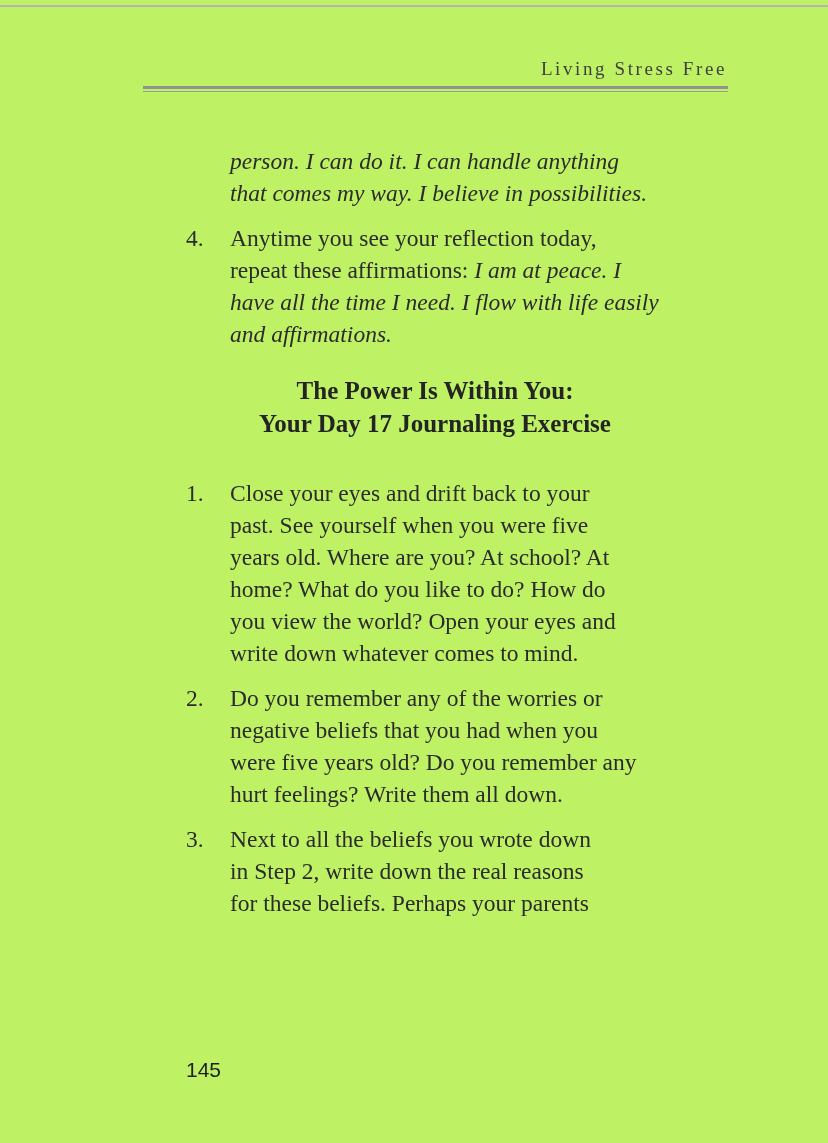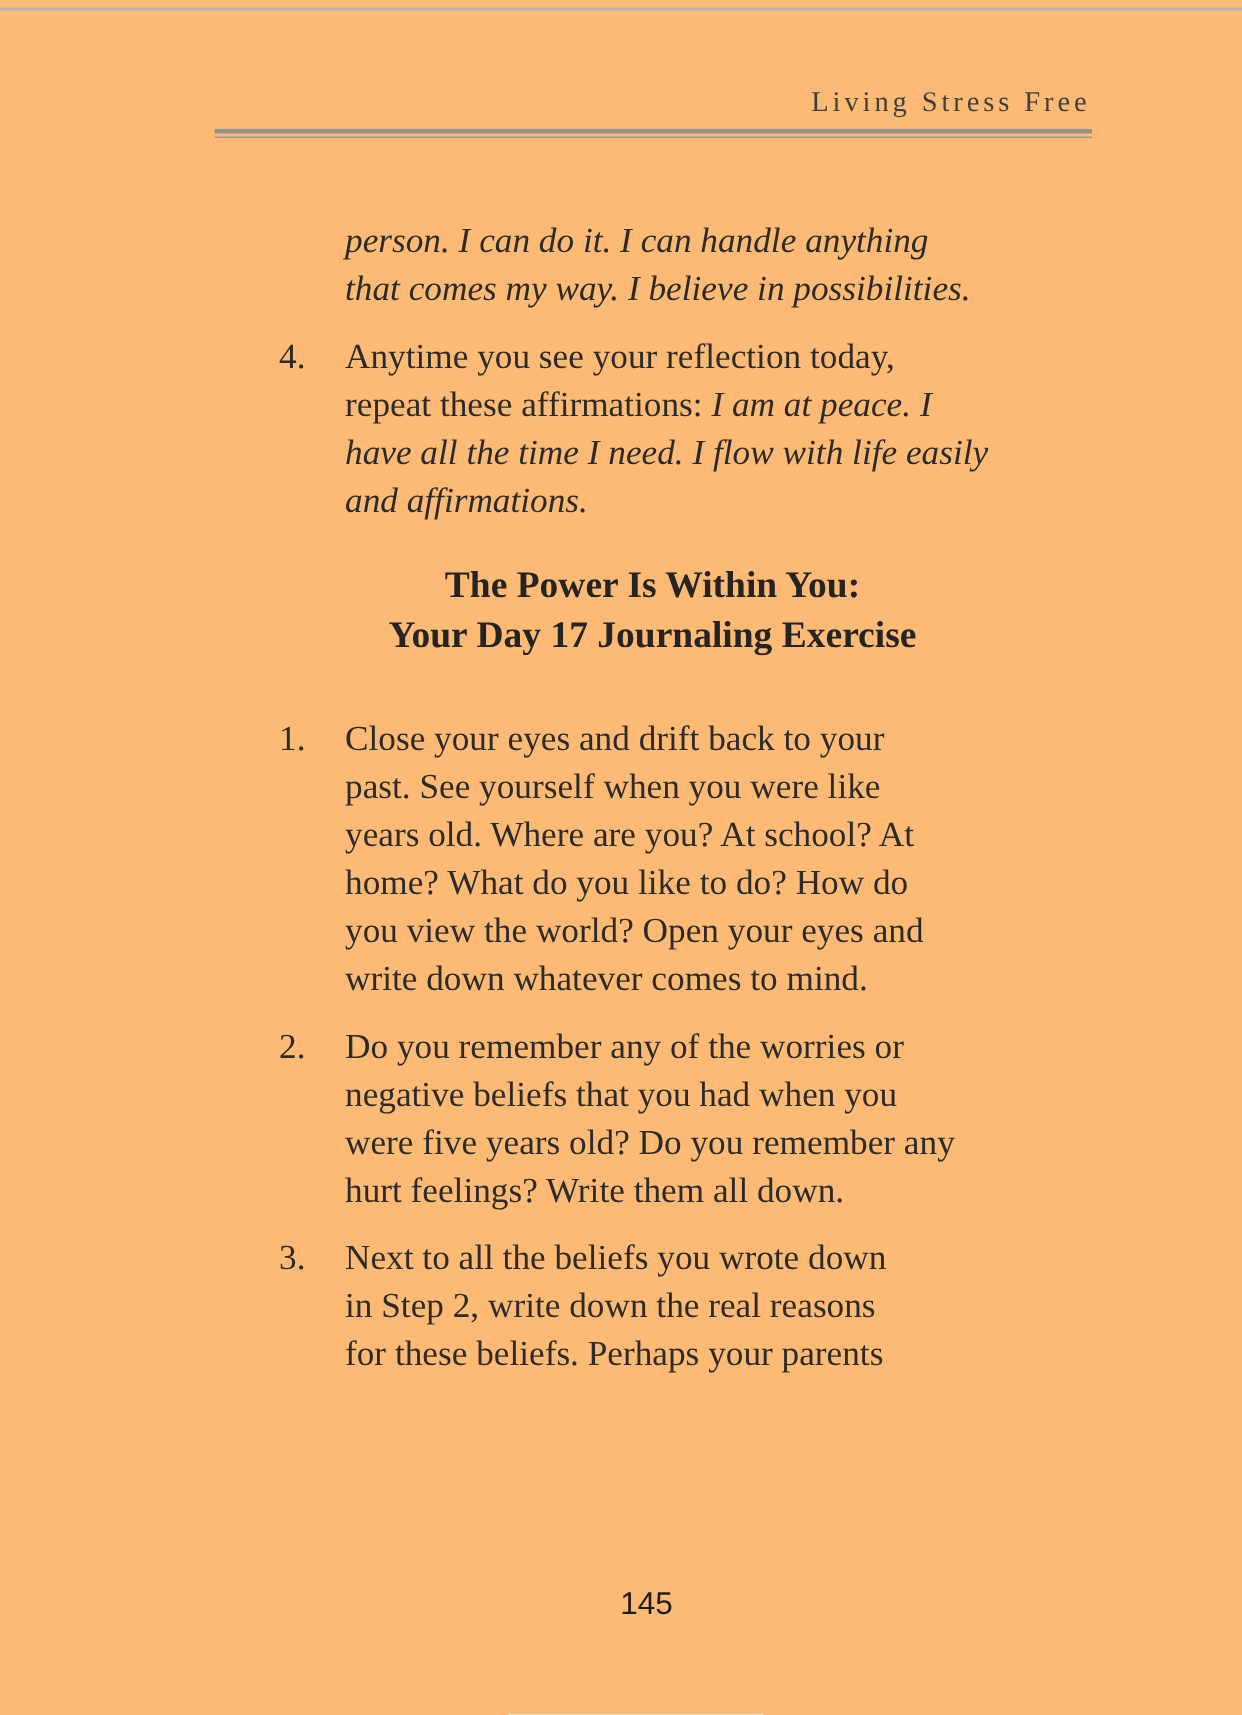--- a/index.html
+++ b/index.html
@@ -4,21 +4,21 @@
 <style>
   html, body {
     margin: 0;
     padding: 0;
     background: #ffffff;
   }
   .page {
     position: relative;
     width: 828px;
     height: 1143px;
-    background: #fdba74;
+    background: #bef264;
     overflow: hidden;
     font-family: "Liberation Serif", serif;
     color: #2b2b2b;
   }
   .top-edge {
     position: absolute;
     top: 5px;
     left: 0;
     width: 828px;
     height: 2px;
@@ -82,21 +82,20 @@
     text-align: center;
     margin-top: 24px;
     margin-bottom: 37px;
     color: #242424;
   }
   .page-number {
     position: absolute;
     left: 186px;
     top: 1058px;
     width: 490px;
-    text-align: center;
     font-family: "Liberation Sans", sans-serif;
     font-size: 21px;
     color: #1e1e1e;
   }
 </style>
 </head>
 <body>
 
 <div class="page">
   <div class="top-edge"></div>
@@ -124,21 +123,21 @@
         </div>
       </div>
       <div class="section-heading">
         <div class="heading-line">The Power Is Within You:</div>
         <div class="heading-line">Your Day 17 Journaling Exercise</div>
       </div>
       <div class="list-item">
         <span class="item-number">1.</span>
         <div class="item-text">
           <div class="text-line"><span>Close your eyes and drift back to your</span></div>
-          <div class="text-line"><span>past. See yourself when you were like</span></div>
+          <div class="text-line"><span>past. See yourself when you were five</span></div>
           <div class="text-line"><span>years old. Where are you? At school? At</span></div>
           <div class="text-line"><span>home? What do you like to do? How do</span></div>
           <div class="text-line"><span>you view the world? Open your eyes and</span></div>
           <div class="text-line"><span>write down whatever comes to mind.</span></div>
         </div>
       </div>
       <div class="list-item">
         <span class="item-number">2.</span>
         <div class="item-text">
           <div class="text-line"><span>Do you remember any of the worries or</span></div>

